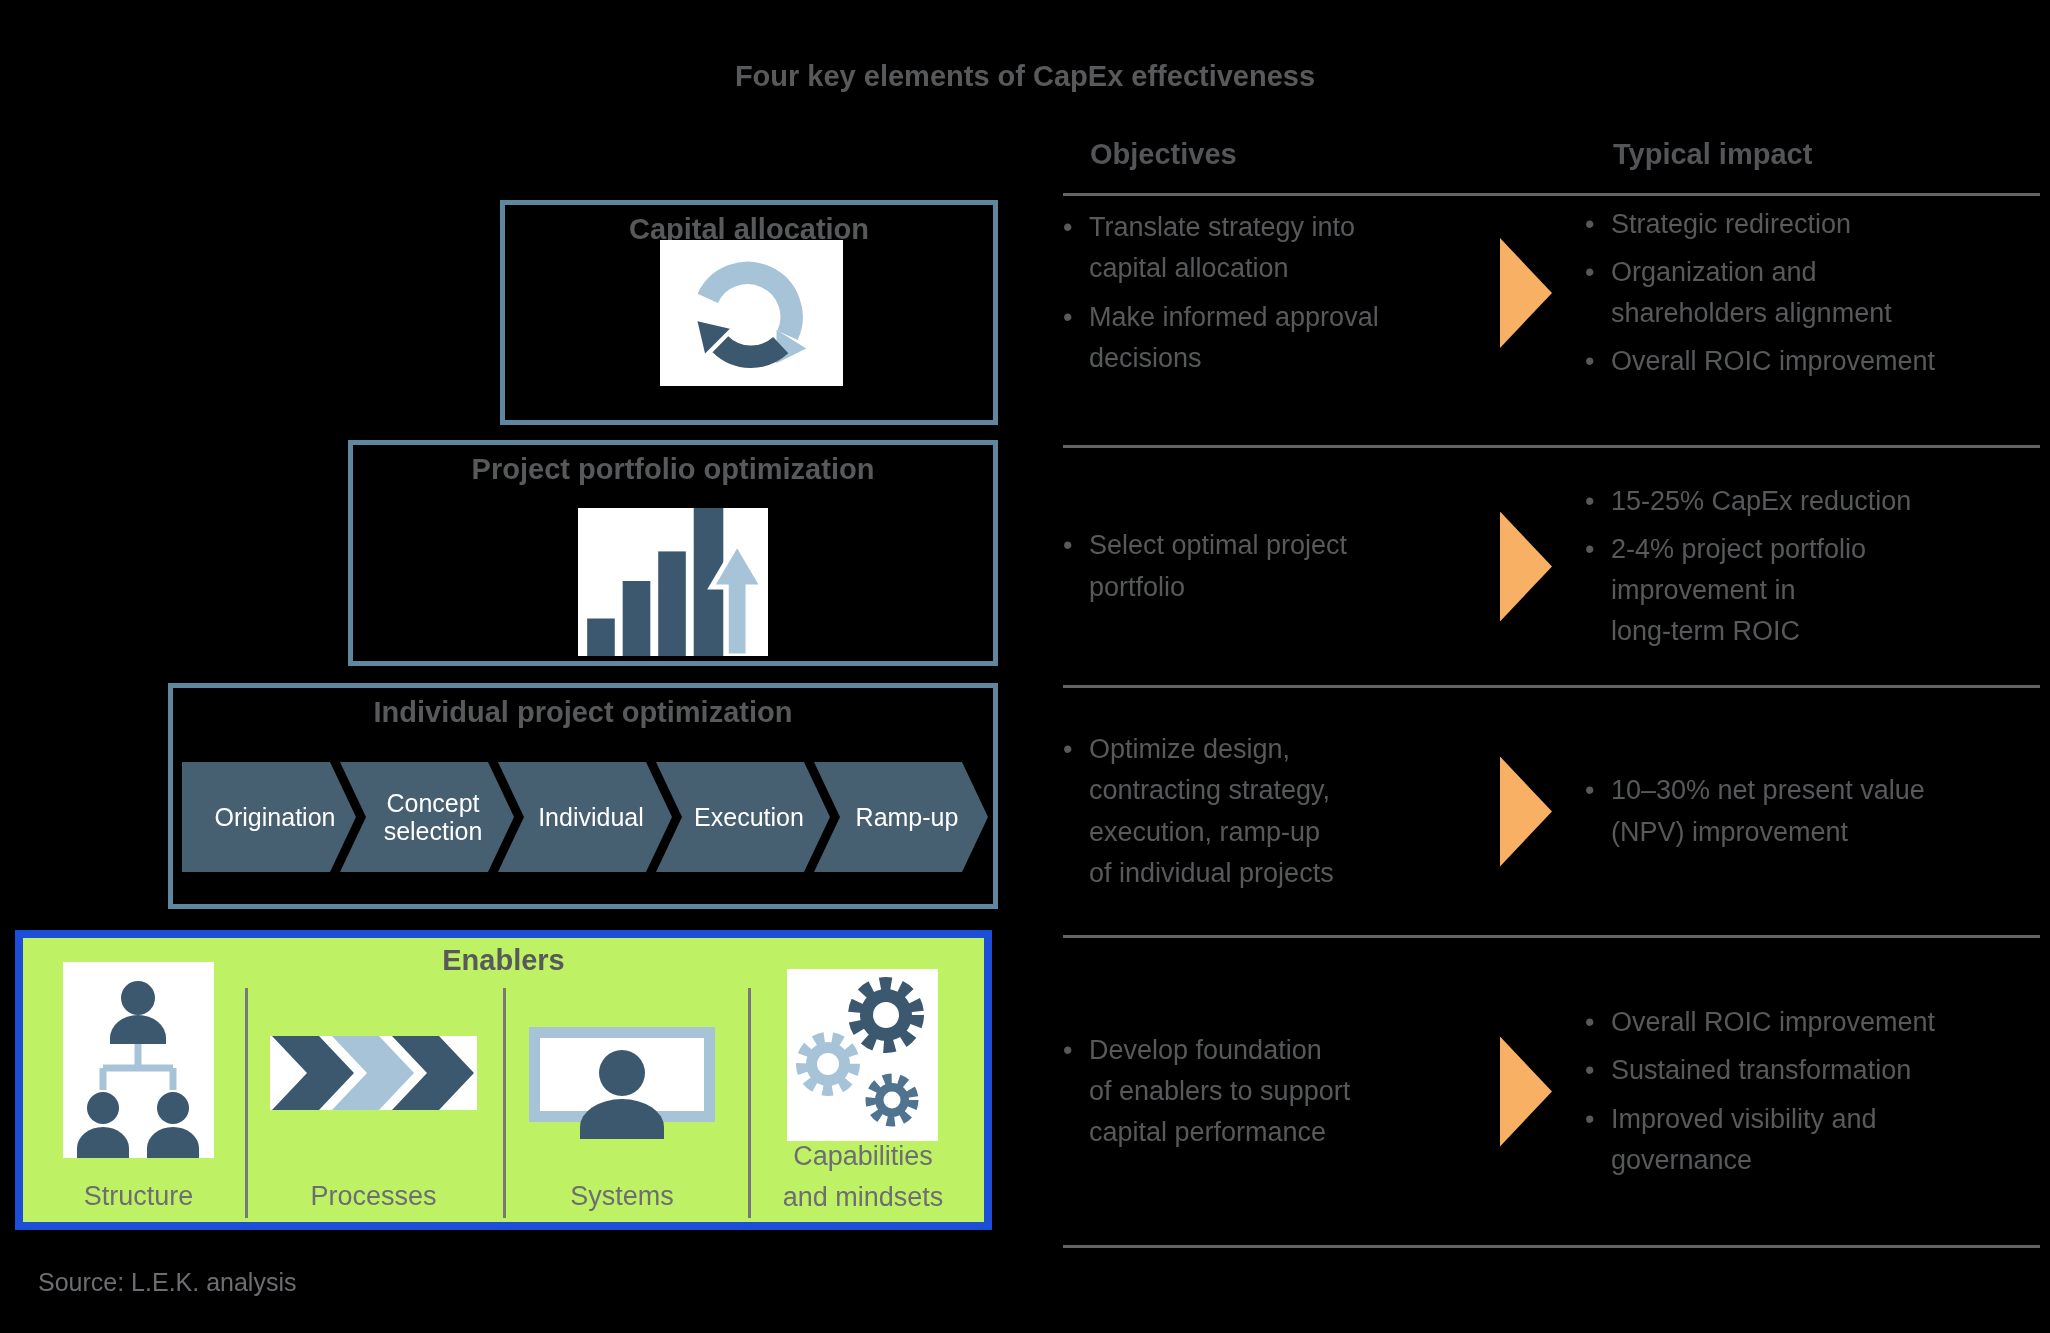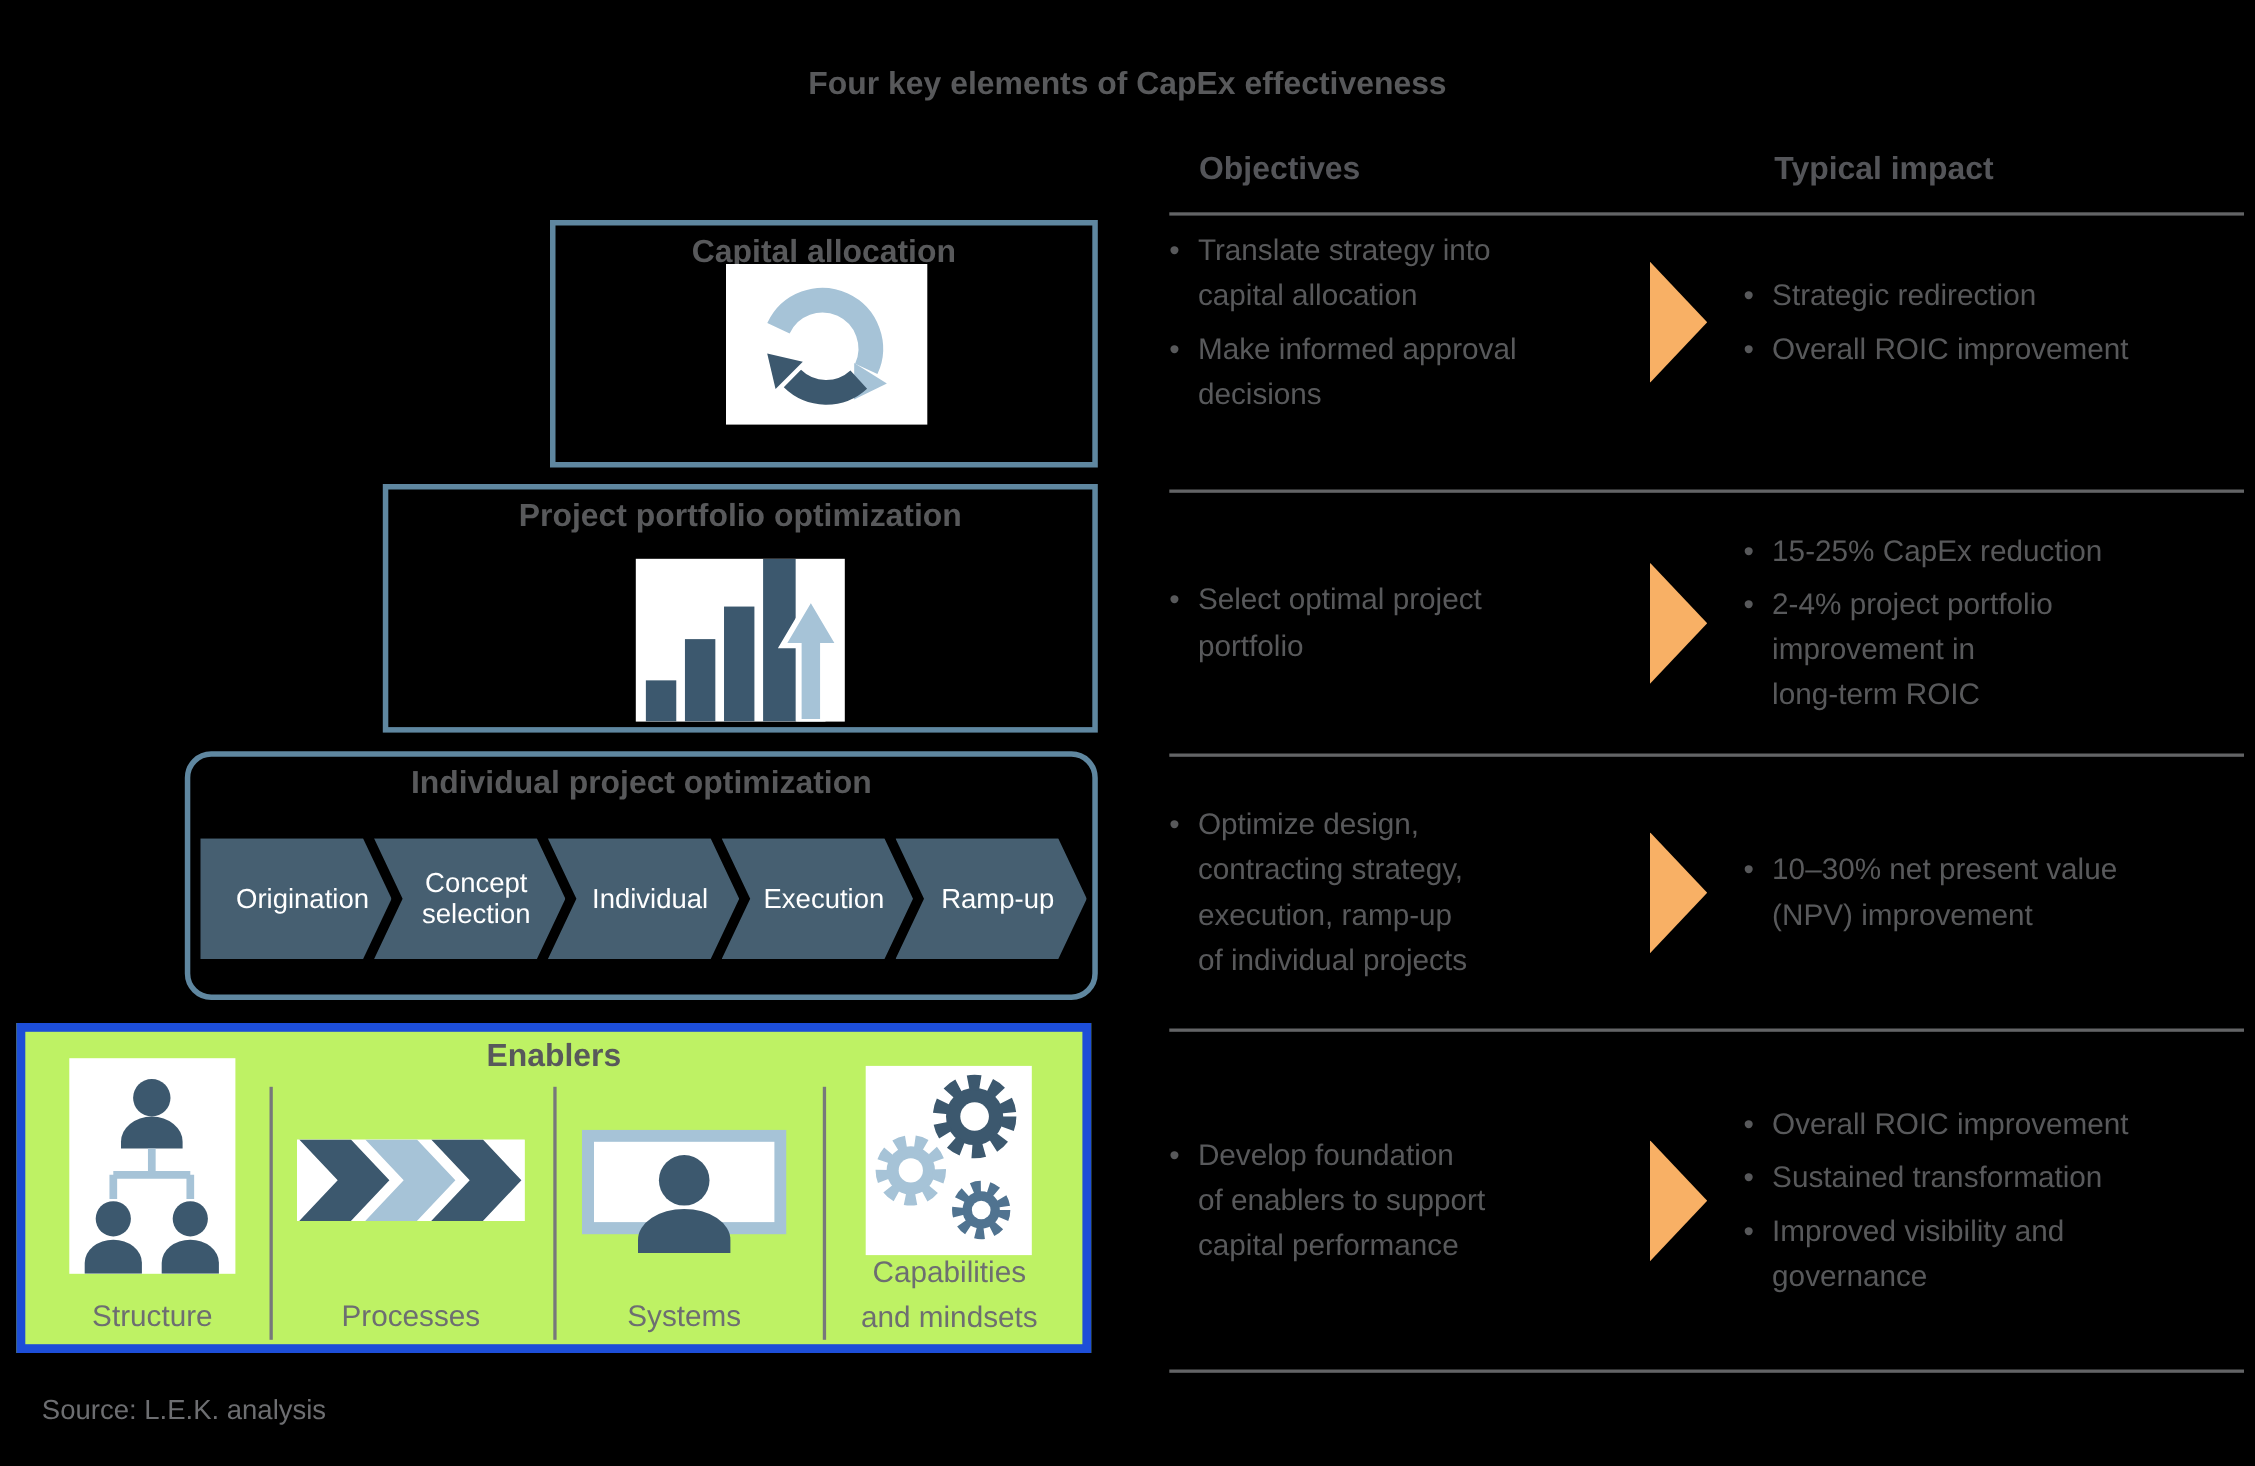--- a/index.html
+++ b/index.html
@@ -11,21 +11,21 @@
     position:absolute; left:0; right:0; text-align:center;
     font-weight:bold; font-size:29px; color:#58595b;
   }
   .fig-label { top:12px; }
   .fig-title { top:60px; }
 
   
   .pbox { position:absolute; border:5px solid #5f87a0; background:#000; }
   #box-capital   { left:500px; top:200px; width:488px; height:215px; }
   #box-portfolio { left:348px; top:440px; width:640px; height:216px; }
-  #box-individual{ left:168px; top:683px; width:820px; height:216px;border-radius:24px; }
+  #box-individual{ left:168px; top:683px; width:820px; height:216px; }
   .pbox-title {
     position:absolute; top:8px; left:0; right:0; text-align:center;
     font-weight:bold; font-size:29px; color:#58595b;
   }
   .icon-card { position:absolute; background:#ffffff; }
   #card-cycle { left:155px; top:35px; width:183px; height:146px; }
   #card-bars  { left:225px; top:63px; width:190px; height:148px; }
   .icon-card svg { display:block; width:100%; height:100%; }
 
   
@@ -209,20 +209,24 @@
           <span class="li-text">Make informed approval
 decisions</span>
         </div>
     </div>
     <div class="arrow"></div>
     <div class="imp-col">
       <div class="li">
           <span class="li-text">Strategic redirection</span>
         </div>
       <div class="li">
+          <span class="li-text">Organization and
+shareholders alignment</span>
+        </div>
+      <div class="li">
           <span class="li-text">Overall ROIC improvement</span>
         </div>
     </div>
   </div>
 
   <div class="trow" id="row-1">
     <div class="obj-col">
       <div class="li">
           <span class="li-text">Select optimal project
 portfolio</span>

